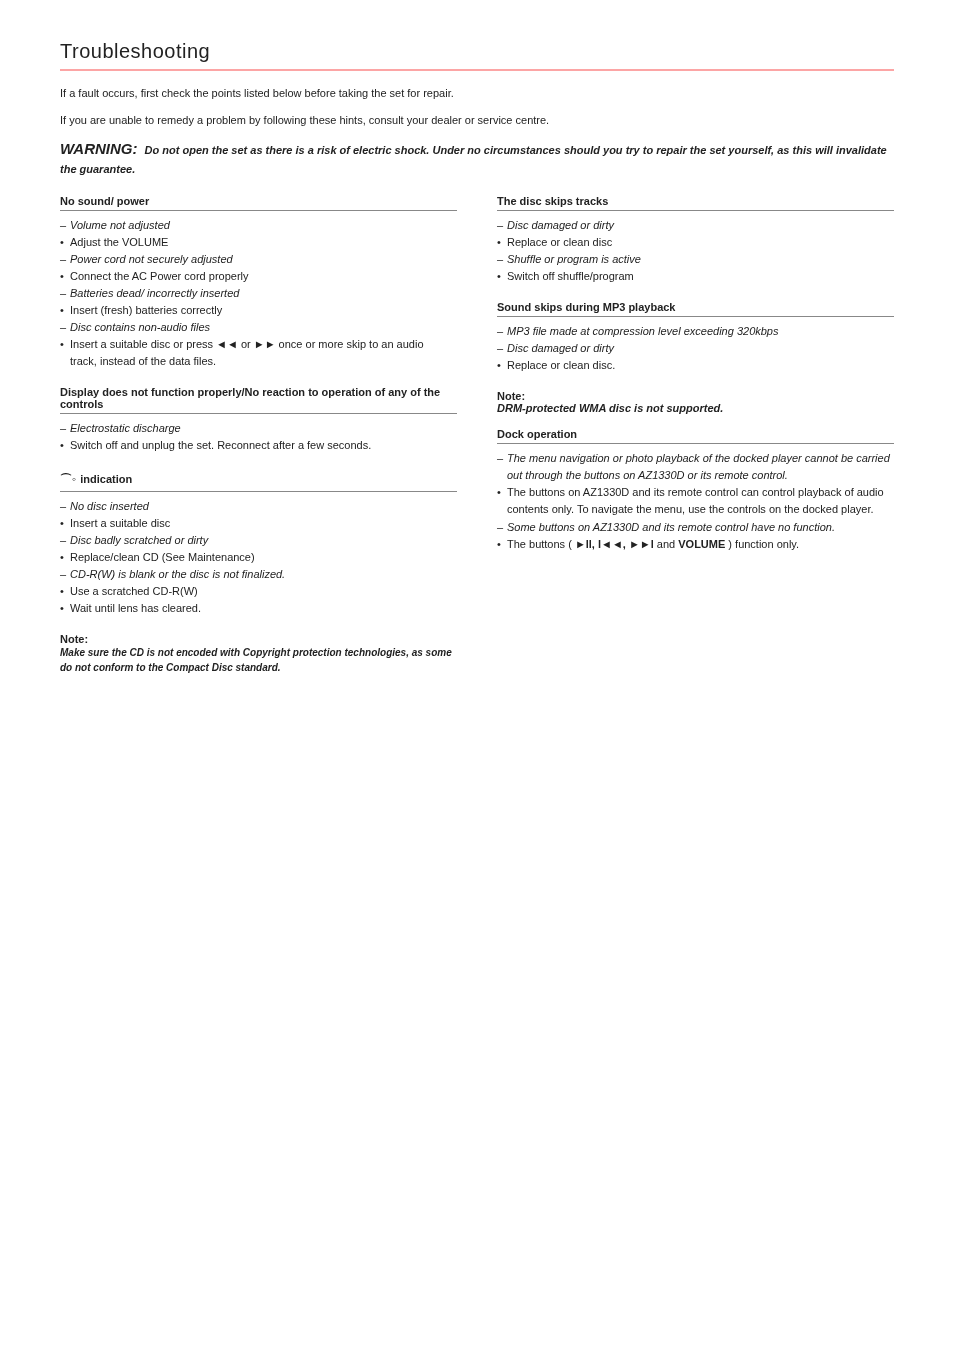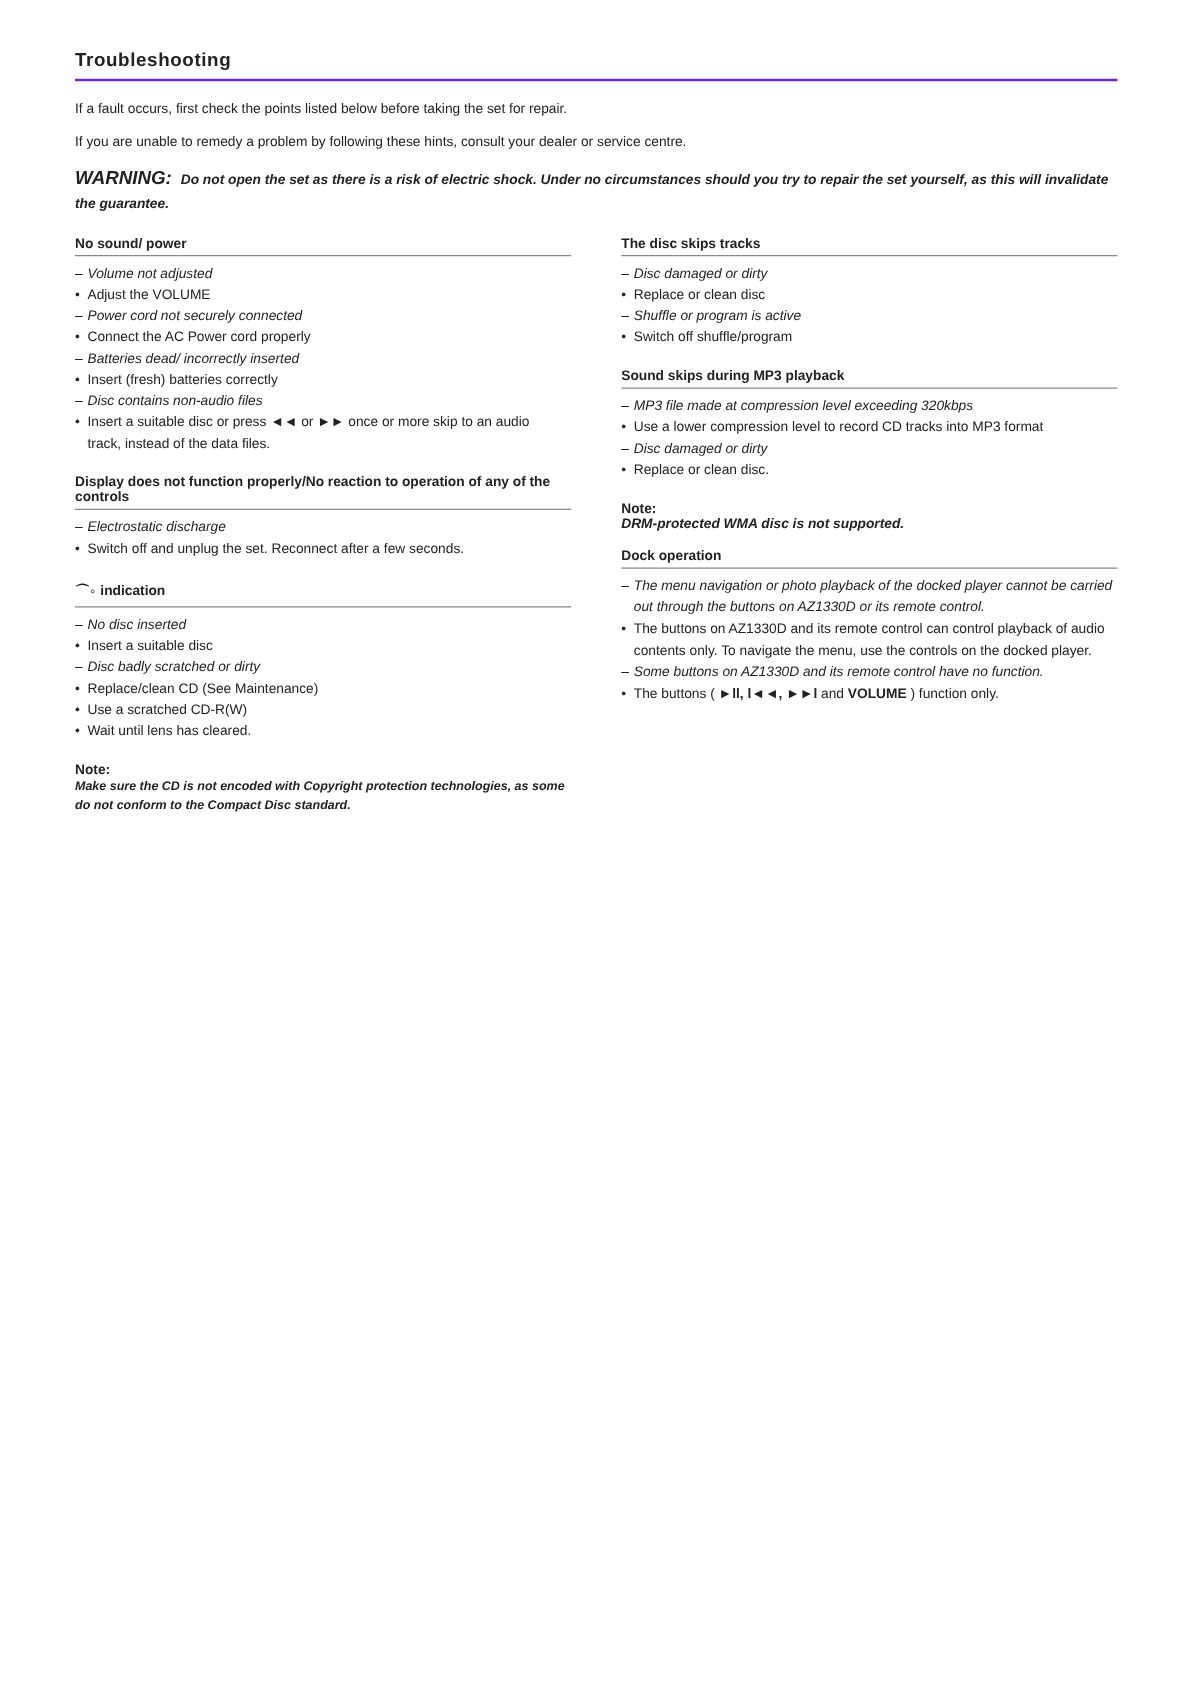--- a/index.html
+++ b/index.html
@@ -6,23 +6,23 @@
     body {
       background: #fff;
       font-family: Arial, Helvetica, sans-serif;
       font-size: 11px;
       color: #222;
       width: 954px;
       min-height: 1350px;
       padding: 40px 60px 60px 60px;
     }
     h1.page-title {
-      font-size: 15px;
-      font-weight: bold;
-      border-bottom: 2px solid #6d28d9;
+      font-size: 20px;
+      font-weight: normal;
+      border-bottom: 2px solid #fca5a5;
       padding-bottom: 6px;
       margin-bottom: 14px;
       letter-spacing: 0.5px;
     }
     .intro-text {
       font-size: 11px;
       margin-bottom: 10px;
       line-height: 1.5;
     }
     .warning-block {
@@ -138,21 +138,21 @@
 
 <div class="columns">
 
   <div class="col-left">
 
     <div class="section">
       <div class="section-title">No sound/ power</div>
       <ul>
         <li class="dash">Volume not adjusted</li>
         <li class="bullet">Adjust the VOLUME</li>
-        <li class="dash">Power cord not securely connected</li>
+        <li class="dash">Power cord not securely adjusted</li>
         <li class="bullet">Connect the AC Power cord properly</li>
         <li class="dash">Batteries dead/ incorrectly inserted</li>
         <li class="bullet">Insert (fresh) batteries correctly</li>
         <li class="dash">Disc contains non-audio files</li>
         <li class="bullet" style="padding-right:4px;">Insert a suitable disc or press ◄◄ or ►► once or more skip to an audio track, instead of the data files.</li>
       </ul>
     </div>
 
     <div class="section">
       <div class="section-title">Display does not function properly/No reaction to operation of any of the controls</div>
@@ -165,20 +165,21 @@
     <div class="section">
       <div class="indication-title">
         <span class="indication-symbol">⌒◦</span>
         <span>indication</span>
       </div>
       <ul>
         <li class="dash">No disc inserted</li>
         <li class="bullet">Insert a suitable disc</li>
         <li class="dash">Disc badly scratched or dirty</li>
         <li class="bullet">Replace/clean CD (See Maintenance)</li>
+        <li class="dash">CD-R(W) is blank or the disc is not finalized.</li>
         <li class="bullet">Use a scratched CD-R(W)</li>
         <li class="bullet">Wait until lens has cleared.</li>
       </ul>
     </div>
 
     <div class="note-block">
       <span class="note-label">Note:</span>
       <br>
       <span class="note-content">Make sure the CD is not encoded with Copyright protection technologies, as some do not conform to the Compact Disc standard.</span>
     </div>
@@ -194,21 +195,20 @@
         <li class="bullet">Replace or clean disc</li>
         <li class="dash">Shuffle or program is active</li>
         <li class="bullet">Switch off shuffle/program</li>
       </ul>
     </div>
 
     <div class="section">
       <div class="section-title">Sound skips during MP3 playback</div>
       <ul>
         <li class="dash">MP3 file made at compression level exceeding 320kbps</li>
-        <li class="bullet">Use a lower compression level to record CD tracks into MP3 format</li>
         <li class="dash">Disc damaged or dirty</li>
         <li class="bullet">Replace or clean disc.</li>
       </ul>
     </div>
 
     <div class="note-block" style="margin-bottom:14px;">
       <span class="note-label">Note:</span>
       <br>
       <span class="drm-note">DRM-protected WMA disc is not supported.</span>
     </div>

